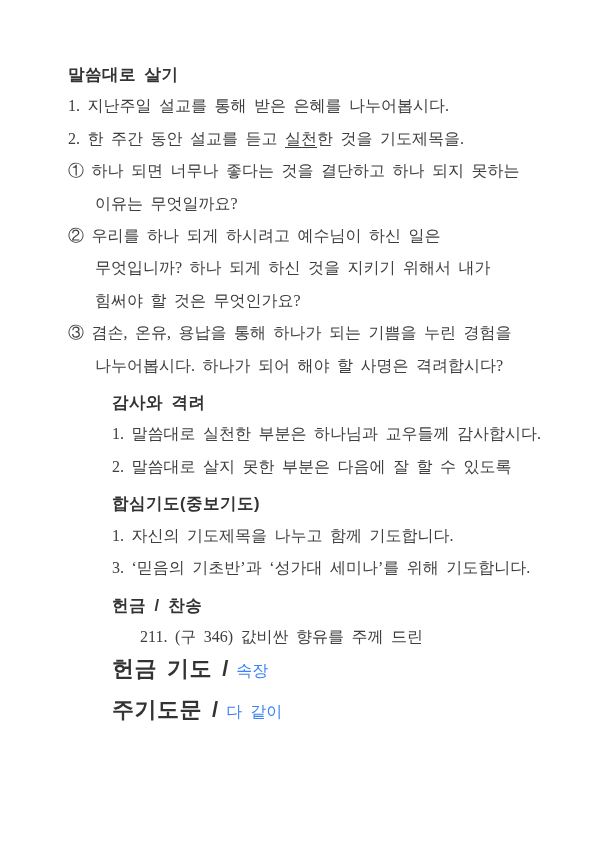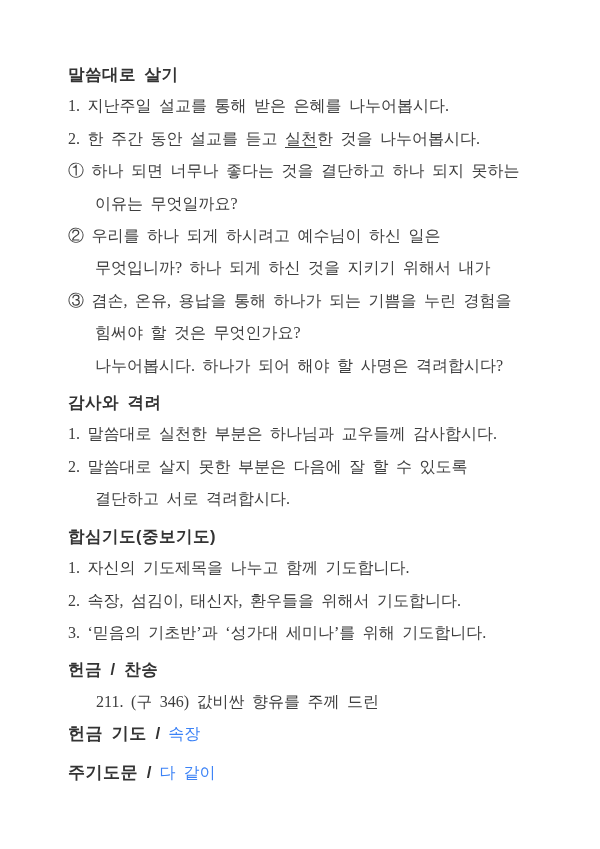--- a/index.html
+++ b/index.html
@@ -14,78 +14,76 @@
     overflow: hidden;
   }
   .doc {
     color: #3e3e3e;
     font-family: "Liberation Serif", serif;
     font-size: 16px;
     line-height: 32.4px;
     word-spacing: 3.5px;
   }
   section { margin: 0 0 0 0; }
-  section + section { margin-top: 4px; }
+  section + section { margin-top: 4px; margin-left: 44px; }
   section.last { margin-top: 6px; }
   .hd {
     margin: 0;
     font-family: "Liberation Sans", sans-serif;
     font-weight: 700;
     font-size: 16.5px;
     line-height: 32.4px;
     color: #333333;
     letter-spacing: 0.5px;
   }
   .line { white-space: nowrap; }
   .cont { padding-left: 27px; }
   .hymn { padding-left: 28px; }
   .u { text-decoration: underline; text-underline-offset: 3px; text-align: right; }
   .lbl {
     font-family: "Liberation Sans", sans-serif;
     font-weight: 700;
-    font-size: 17px;
+    font-size: 22px;
     color: #333333;
     letter-spacing: 0.5px;
   }
   .val {
     font-family: "Liberation Sans", sans-serif;
     font-weight: 400;
     color: #3b82f6;
   }
 </style>
 </head>
 <body>
 
 <div class="page">
   <div class="doc">
 
     <section>
       <h2 class="hd">말씀대로 살기</h2>
       <div class="line">1. 지난주일 설교를 통해 받은 은혜를 나누어봅시다.</div>
-      <div class="line"><span>2. 한 주간 동안 설교를 듣고 </span><span class="u">실천</span><span>한 것을 나누어봅시다.</span></div>
+      <div class="line"><span>2. 한 주간 동안 설교를 듣고 </span><span class="u">실천</span><span>한 것을 기도제목을.</span></div>
       <div class="line">① 하나 되면 너무나 좋다는 것을 결단하고 하나 되지 못하는</div>
       <div class="line cont">이유는 무엇일까요?</div>
       <div class="line">② 우리를 하나 되게 하시려고 예수님이 하신 일은</div>
       <div class="line cont">무엇입니까? 하나 되게 하신 것을 지키기 위해서 내가</div>
+      <div class="line cont">힘써야 할 것은 무엇인가요?</div>
       <div class="line">③ 겸손, 온유, 용납을 통해 하나가 되는 기쁨을 누린 경험을</div>
-      <div class="line cont">힘써야 할 것은 무엇인가요?</div>
       <div class="line cont">나누어봅시다. 하나가 되어 해야 할 사명은 격려합시다?</div>
     </section>
 
     <section>
       <h2 class="hd">감사와 격려</h2>
       <div class="line">1. 말씀대로 실천한 부분은 하나님과 교우들께 감사합시다.</div>
       <div class="line">2. 말씀대로 살지 못한 부분은 다음에 잘 할 수 있도록</div>
-      <div class="line cont">결단하고 서로 격려합시다.</div>
     </section>
 
     <section>
       <h2 class="hd">합심기도(중보기도)</h2>
       <div class="line">1. 자신의 기도제목을 나누고 함께 기도합니다.</div>
-      <div class="line">2. 속장, 섬김이, 태신자, 환우들을 위해서 기도합니다.</div>
       <div class="line">3. ‘믿음의 기초반’과 ‘성가대 세미나’를 위해 기도합니다.</div>
     </section>
 
     <section>
       <h2 class="hd">헌금 / 찬송</h2>
       <div class="line hymn">211. (구 346) 값비싼 향유를 주께 드린</div>
       <div class="line"><span class="lbl">헌금 기도 /</span> <span class="val">속장</span></div>
     </section>
 
     <section class="last">

